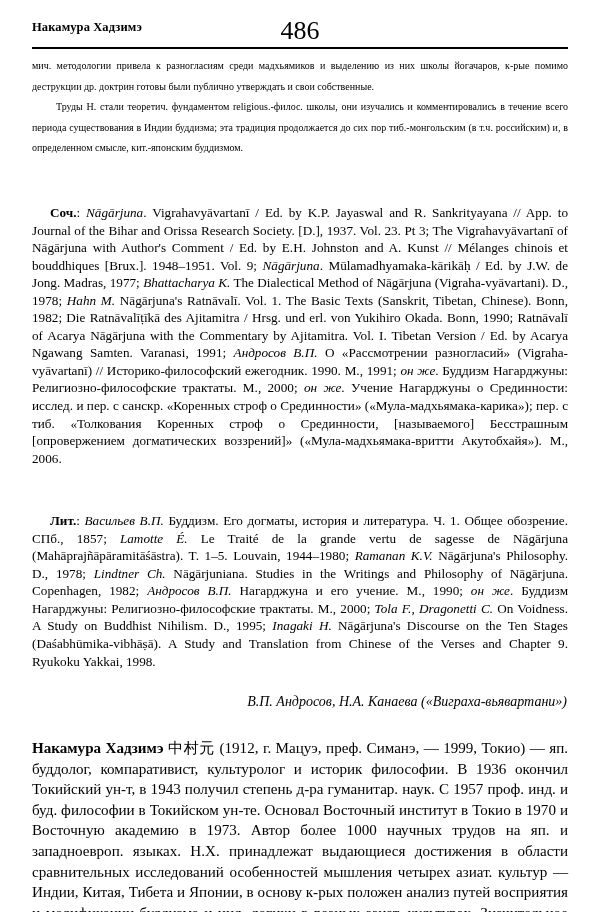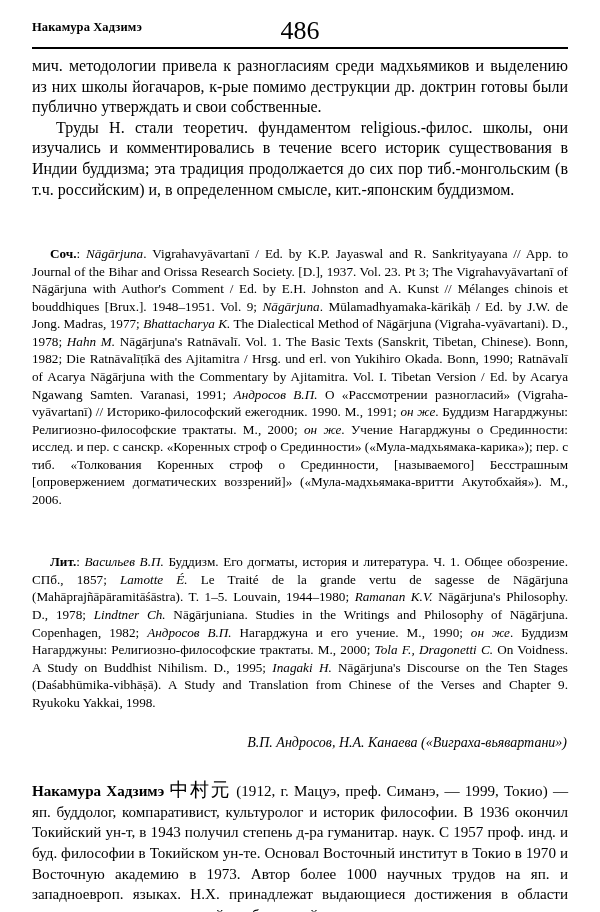--- a/index.html
+++ b/index.html
@@ -65,21 +65,21 @@
   }
 
   p {
     margin: 0;
     text-align: justify;
     text-justify: inter-word;
     hyphens: manual;
   }
 
   .main-text {
-    font-size: 16px;
+    font-size: 10px;
     line-height: 20.6px;
   }
   .main-text .indent {
     text-indent: 24px;
   }
 
   .biblio {
     font-size: 13.2px;
     line-height: 17.55px;
     margin-top: 5px;
@@ -104,40 +104,40 @@
     margin-top: 26px;
   }
   .entry p {
     text-indent: 0;
   }
 
   b, .bold { font-weight: bold; }
   i, .ital { font-style: italic; }
   .cjk {
     font-family: "DejaVu Sans", sans-serif;
-    font-size: 19px;
+    font-size: 15px;
     font-weight: normal;
   }
 </style>
 </head>
 <body>
 
 <div class="page">
 
   <div class="runhead">
     <div class="runhead-title">Накамура Хадзимэ</div>
     <div class="runhead-folio">486</div>
   </div>
   <div class="runhead-rule"></div>
 
   <div class="body">
 
     <div class="main-text">
       <p>мич. методологии привела к разногласиям среди мадхьямиков и выделению из них школы йогачаров, к-рые помимо деструкции др. доктрин готовы были публично утверждать и свои собственные.</p>
-      <p class="indent" id="para2">Труды Н. стали теоретич. фундаментом religious.-филос. школы, они изучались и комментировались в течение всего историк существования в Индии буддизма; эта традиция продолжается до сих пор тиб.-монгольским (в т.ч. российским) и, в определенном смысле, кит.-японским буддизмом.</p>
+      <p class="indent" id="para2">Труды Н. стали теоретич. фундаментом religious.-филос. школы, они изучались и комментировались в течение всего периода существования в Индии буддизма; эта традиция продолжается до сих пор тиб.-монгольским (в т.ч. российским) и, в определенном смысле, кит.-японским буддизмом.</p>
     </div>
 
     <div class="biblio">
       <p><b>Соч.</b><span>: </span><span id="works-body"><i>Nāgārjuna</i><span>. Vigrahavyāvartanī / Ed. by K.P. Jayaswal and R. Sankrityayana // App. to Journal of the Bihar and Orissa Research Society. [D.], 1937. Vol. 23. Pt 3; The Vigrahavyāvartanī of Nāgārjuna with Author's Comment / Ed. by E.H. Johnston and A. Kunst // Mélanges chinois et bouddhiques [Brux.]. 1948–1951. Vol. 9; </span><i>Nāgārjuna</i><span>. Mūlamadhyamaka-kārikāḥ / Ed. by J.W. de Jong. Madras, 1977; </span><i>Bhattacharya K.</i><span> The Dialectical Method of Nāgārjuna (Vigraha-vyāvartani). D., 1978; </span><i>Hahn M.</i><span> Nāgārjuna's Ratnāvalī. Vol. 1. The Basic Texts (Sanskrit, Tibetan, Chinese). Bonn, 1982; Die Ratnāvalīṭīkā des Ajitamitra / Hrsg. und erl. von Yukihiro Okada. Bonn, 1990; Ratnāvalī of Acarya Nāgārjuna with the Commentary by Ajitamitra. Vol. I. Tibetan Version / Ed. by Acarya Ngawang Samten. Varanasi, 1991; </span><i>Андросов В.П.</i><span> О «Рассмотрении разногласий» (Vigraha-vyāvartanī) // Историко-философский ежегодник. 1990. М., 1991; </span><i>он же</i><span>. Буддизм Нагарджуны: Религиозно-философские трактаты. М., 2000; </span><i>он же</i><span>. Учение Нагарджуны о Срединности: исслед. и пер. с санскр. «Коренных строф о Срединности» («Мула-мадхьямака-карика»); пер. с тиб. «Толкования Коренных строф о Срединности, [называемого] Бесстрашным [опровержением догматических воззрений]» («Мула-мадхьямака-вритти Акутобхайя»). М., 2006.</span></span></p>
     </div>
 
     <div class="biblio">
       <p><b>Лит.</b><span>: </span><span id="lit-body"><i>Васильев В.П.</i><span> Буддизм. Его догматы, история и литература. Ч. 1. Общее обозрение. СПб., 1857; </span><i>Lamotte É.</i><span> Le Traité de la grande vertu de sagesse de Nāgārjuna (Mahāprajñāpāramitāśāstra). T. 1–5. Louvain, 1944–1980; </span><i>Ramanan K.V.</i><span> Nāgārjuna's Philosophy. D., 1978; </span><i>Lindtner Ch.</i><span> Nāgārjuniana. Studies in the Writings and Philosophy of Nāgārjuna. Copenhagen, 1982; </span><i>Андросов В.П.</i><span> Нагарджуна и его учение. М., 1990; </span><i>он же</i><span>. Буддизм Нагарджуны: Религиозно-философские трактаты. М., 2000; </span><i>Tola F., Dragonetti C.</i><span> On Voidness. A Study on Buddhist Nihilism. D., 1995; </span><i>Inagaki H.</i><span> Nāgārjuna's Discourse on the Ten Stages (Daśabhūmika-vibhāṣā). A Study and Translation from Chinese of the Verses and Chapter 9. Ryukoku Yakkai, 1998.</span></span></p>
     </div>
 

